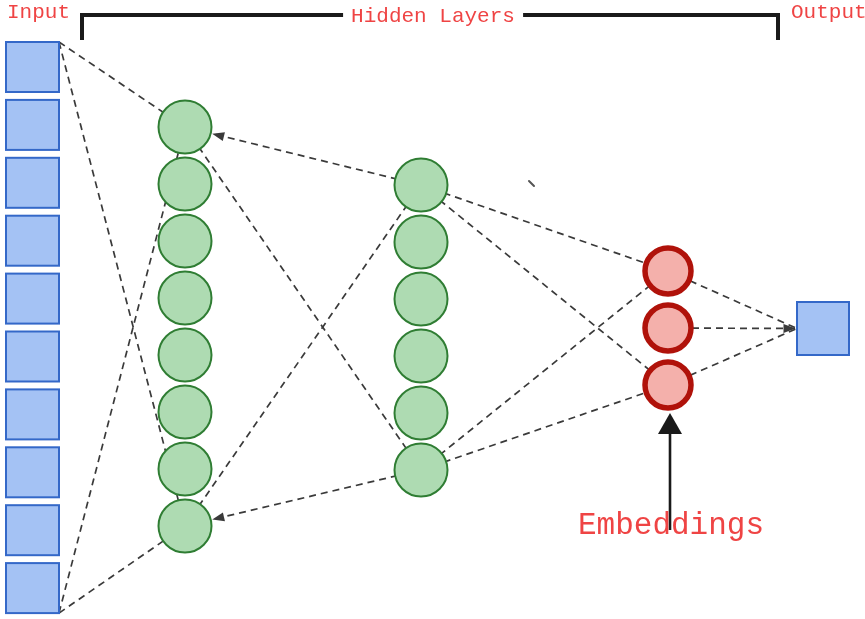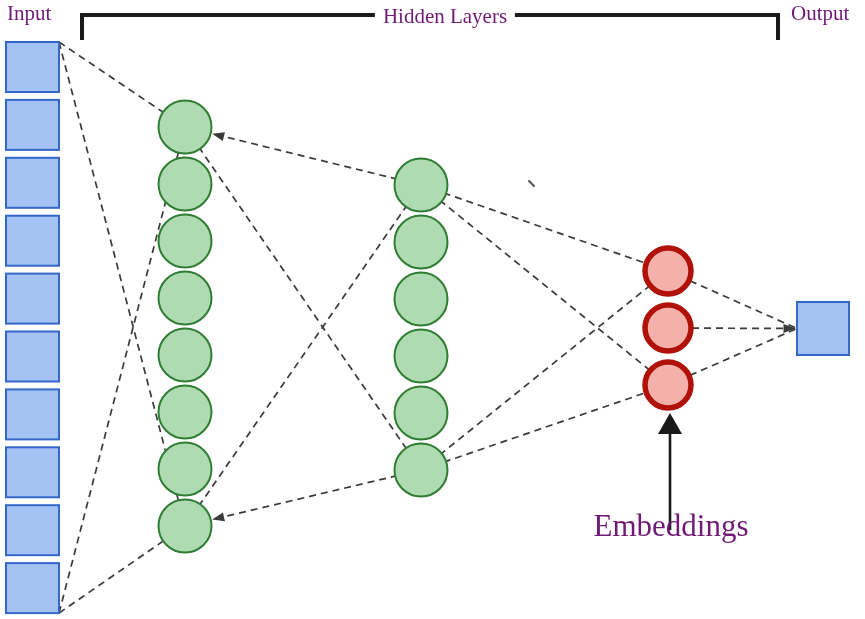--- a/index.html
+++ b/index.html
@@ -2,28 +2,28 @@
 <html><head>
 <meta charset="utf-8">
 <style>
   html,body{margin:0;padding:0;}
   body{
     width:865px;height:619px;position:relative;background:#ffffff;
     font-family:"Liberation Sans", sans-serif;overflow:hidden;
   }
   #diagram-svg{position:absolute;left:0;top:0;z-index:1;}
   .lbl{
-    position:absolute;z-index:2;color:#701a75;white-space:nowrap;
-    font-family:Liberation Serif, serif;
+    position:absolute;z-index:2;color:#ef4444;white-space:nowrap;
+    font-family:Liberation Mono, monospace;
   }
   #input-label{left:7px;top:1px;font-size:21px;}
   #output-label{left:791px;top:1px;font-size:21px;}
   #hidden-layers-label{
     left:433px;top:16px;transform:translate(-50%,-50%);
-    font-size:21px;background:#ffffff;padding:0 8px;margin-left:12px;
+    font-size:21px;background:#ffffff;padding:0 8px;
   }
   #embeddings-label{
     left:671px;top:508px;transform:translateX(-50%);font-size:31px;
   }
 </style>
 </head>
 <body>
 
 <svg id="diagram-svg" width="865" height="619" viewBox="0 0 865 619">
     <path d="M 82 40 L 82 15 L 778 15 L 778 40" fill="none" stroke="#1a1a1a" stroke-width="4"></path>

